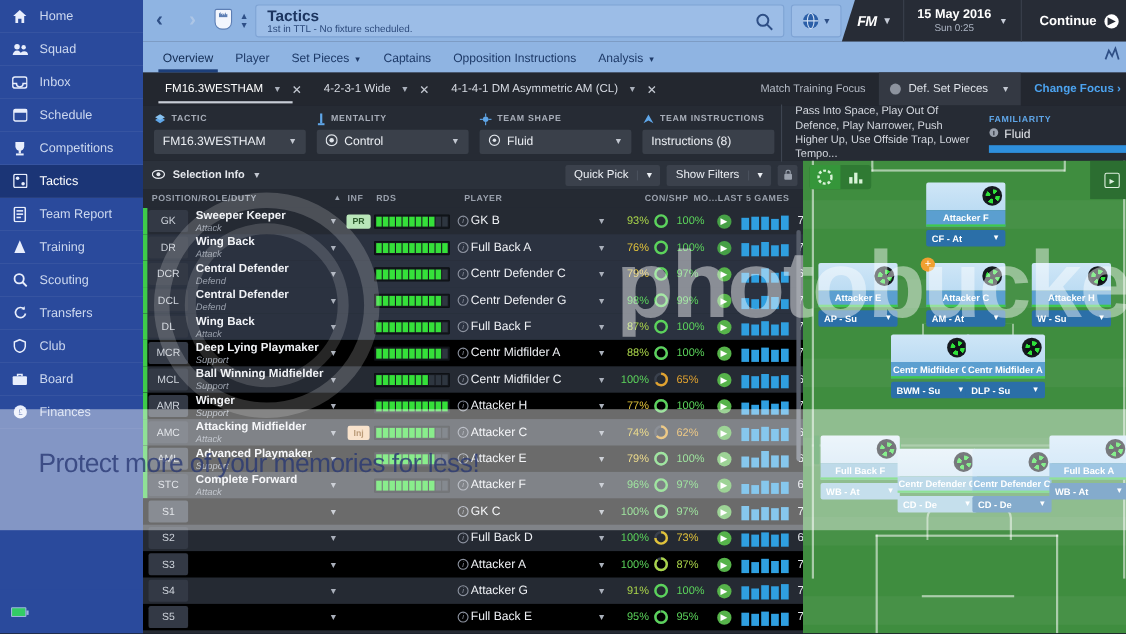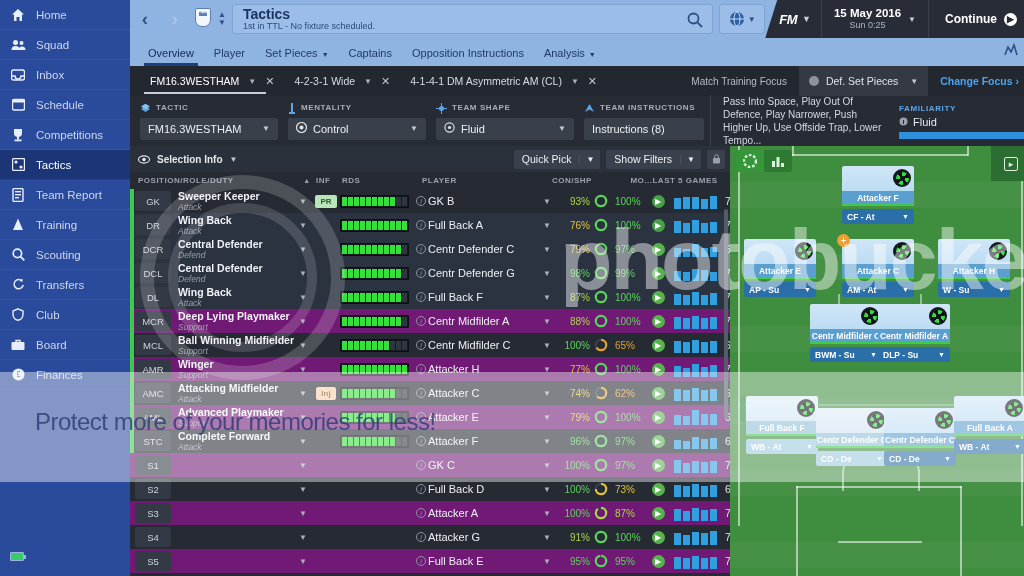--- a/index.html
+++ b/index.html
@@ -118,21 +118,21 @@
      font-size:10.5px; color:#eceff4; cursor:pointer; }
   .btn-sm .lbl { padding: 0 8px; }
   .btn-sm .cv { padding: 0 6px; border-left:1px solid #4a515d; font-size:8px; }
   .lock-btn { width:18px;height:19px;background:#3b414c;border-radius:2px;display:flex;align-items:center;justify-content:center;}
 
   
   .thead { height:17px; background:#252a33; display:flex; align-items:center; font-size:8px;
     letter-spacing:.5px; font-weight:bold; color:#9aa1ad; }
   .tbody { flex:1 1 auto; overflow:hidden; position:relative;}
   .trow { height:24px; display:flex; align-items:center; font-size:10.5px; color:#e3e6eb; position:relative;}
-  .trow.alt { background:#701a75;}
+  .trow.alt { background:#000000;}
   .trow.hl { background:#2b3240;}
 
   
   .c-strip { width:4px; flex:0 0 4px; height:24px;}
   .c-pos { width:36px; flex:0 0 36px; display:flex; align-items:center; justify-content:center;
     font-size:9.5px; color:#cfd4dc; height:20px; margin:0 1px; background:#333945; border-radius:2px;}
   .c-role { width:122px; flex:0 0 122px; padding-left:6px; display:flex; flex-direction:column; justify-content:center;}
   .role-n { font-size:10.5px; font-weight:bold; color:#f0f2f6; line-height:11px;}
   .role-d { font-size:8.5px; color:#99a0ac; line-height:10px;font-style:italic;}
   .c-cv { width:18px; flex:0 0 18px; text-align:center; font-size:8px; color:#aab0bb;}
@@ -157,21 +157,21 @@
     font-size:8px;color:#fff;}
   .c-l5 { width:52px; flex:0 0 52px; display:flex; align-items:flex-end; gap:2px; height:15px; padding-left:4px;}
   .c-l5 i { width:7px; display:block; background:#2f9fe0;}
   .c-avg { width:36px; flex:0 0 36px; text-align:left; font-size:10.5px; padding-left:3px;}
 
   .h-pos{width:168px;flex:0 0 168px;padding-left:8px;}
   .h-sort{width:18px;flex:0 0 18px;text-align:center;font-size:7px;}
   .h-inf{width:26px;flex:0 0 26px;}
   .h-rds{width:80px;flex:0 0 80px;}
   .h-player{width:130px;flex:0 0 130px;}
-  .h-con{width:74px;flex:0 0 74px;text-align:left;}
+  .h-con{width:74px;flex:0 0 74px;text-align:right;}
   .h-mo{width:96px;flex:0 0 96px;text-align:center;}
   .h-gls{width:40px;flex:0 0 40px;text-align:center;}
   .h-av{width:36px;flex:0 0 36px;text-align:center;}
   .h-plus{flex:1 1 auto;text-align:center;font-size:12px;color:#9aa1ad;font-weight:normal;}
 
   
   .vscroll { position:absolute; right:2px; top:20px; width:4px; bottom:4px; }
   .vscroll i { position:absolute; top:0; left:0; width:4px; height:210px; background:#555c69; border-radius:2px;}
 
   

